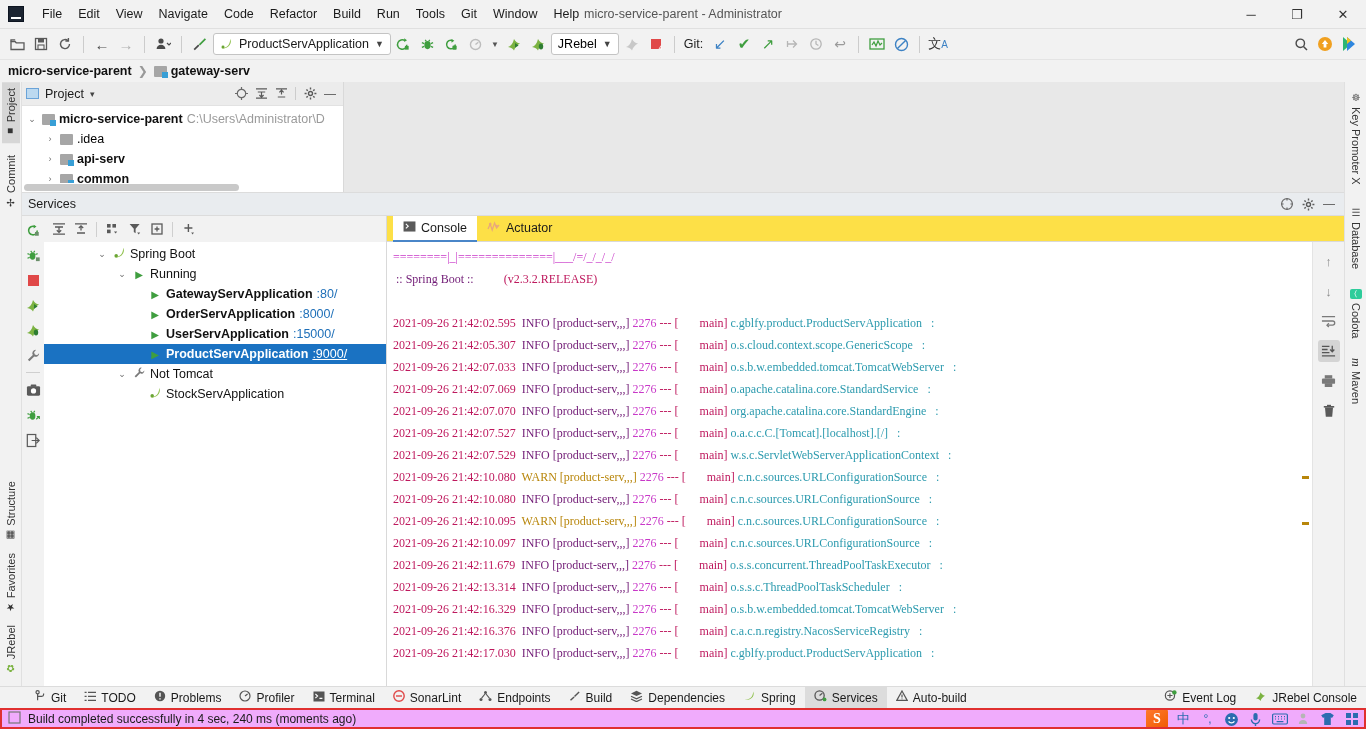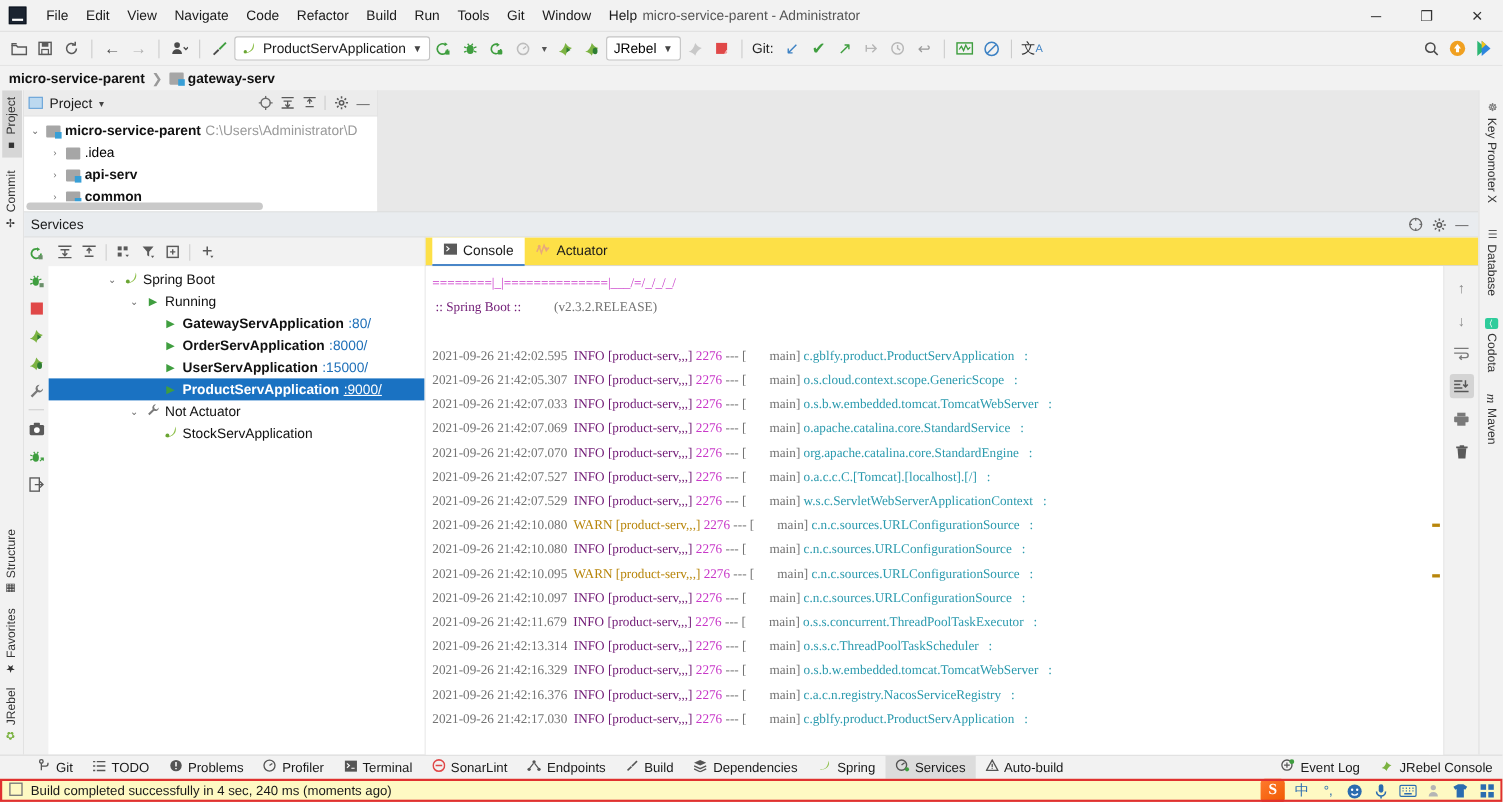--- a/index.html
+++ b/index.html
@@ -165,40 +165,40 @@
   .con-pre {
     font-family:Liberation Serif, serif;
     font-size:12px; line-height:22px; white-space:pre; padding:4px 0 0 6px;
     color:#1a1a1a;
   }
   .ln { display:block; height:22px; }
   .c-green{ color:#701a75; }
   .c-mag{ color:#c838c8; }
   .c-warn{ color:#b8860b; }
   .c-cy{ color:#2b9aae; }
-  .c-bk{ color:#737373; }
+  .c-bk{ color:#be185d; }
   .con-vsb { position:absolute; right:0; top:0; width:13px; height:100%; background:#fff;}
   .con-vsb .mark { position:absolute; right:3px; width:7px; height:3px; }
   .con-right-tb {
     width:32px; background:#f2f2f2; display:flex; flex-direction:column; align-items:center;
     padding-top:8px; gap:8px; flex:none; border-left:1px solid #e4e4e4;
   }
   .crt-ico { width:22px;height:22px;display:flex;align-items:center;justify-content:center;color:#8a8a8a;font-size:13px;border-radius:3px;}
   .crt-ico.on { background:#d4d4d4; color:#555;}
 
   
   .toolbar-bottom {
     height:22px; display:flex; align-items:center; background:#f2f2f2;
     border-top:1px solid #dcdcdc; font-size:12px; flex:none; padding-left:26px;
   }
   .bt-item { display:flex; align-items:center; gap:5px; padding:0 9px; height:22px; color:#1a1a1a;}
   .bt-item.active { background:#dcdcdc; }
   .bt-right { margin-left:auto; display:flex; align-items:center; }
   .statusbar {
-    height:21px; display:flex; align-items:center; background:#fef9c3; font-size:12px;
+    height:21px; display:flex; align-items:center; background:#f0abfc; font-size:12px;
     border-top:1px solid #e2e2e2; flex:none; padding-left:8px; gap:7px; color:#1a1a1a;
   }
   .sb-icons { margin-left:auto; display:flex; align-items:center; gap:7px; padding-right:6px;}
   .sb-ico { width:17px;height:17px; display:flex; align-items:center; justify-content:center; font-size:12px; color:#2b6cb0;}
   .sogou {
     width:22px;height:22px;border-radius:4px;background:linear-gradient(145deg,#ff7a2f,#f05a00);
     color:#fff;font-weight:bold;display:flex;align-items:center;justify-content:center;font-size:14px;
     font-family:"Liberation Serif",serif;
   }
   .red-focus { outline: 2px solid #e03030; outline-offset: -2px; }
@@ -654,21 +654,21 @@
                 <span class="port u">:9000/</span>
               </div>
 
               <div class="svnode" style="padding-left:72px;">
                 <span class="tarrow">⌄</span>
                 <span class="leaf-ico">
                   <svg width="13" height="13" viewBox="0 0 16 16">
                       <path d="M10.6 2a3.6 3.6 0 0 0-3.4 5.4L2 12.6 3.6 14.2l5.2-5.2A3.6 3.6 0 0 0 14 5.6L11.8 7.8 9.4 7l-.8-2.4z" fill="#7a7a7a"></path>
                     </svg>
                 </span>
-                <span class="nm reg">Not Actuator</span>
+                <span class="nm reg">Not Tomcat</span>
               </div>
 
 
               <div class="svnode" style="padding-left:104px;">
                 <span class="leaf-ico">
                   <svg width="14" height="14" viewBox="0 0 16 16">
                       <path d="M13 2c1.4 3.2.4 7-2.6 9S4 13.8 2.4 12.4C5 13 8.6 12 10.6 9.4 12 7.6 12.8 4.8 13 2z" fill="#8fc04c"></path>
                       <circle cx="4.8" cy="11.2" r="2" fill="#6aa534"></circle>
                     </svg>
                 </span>

